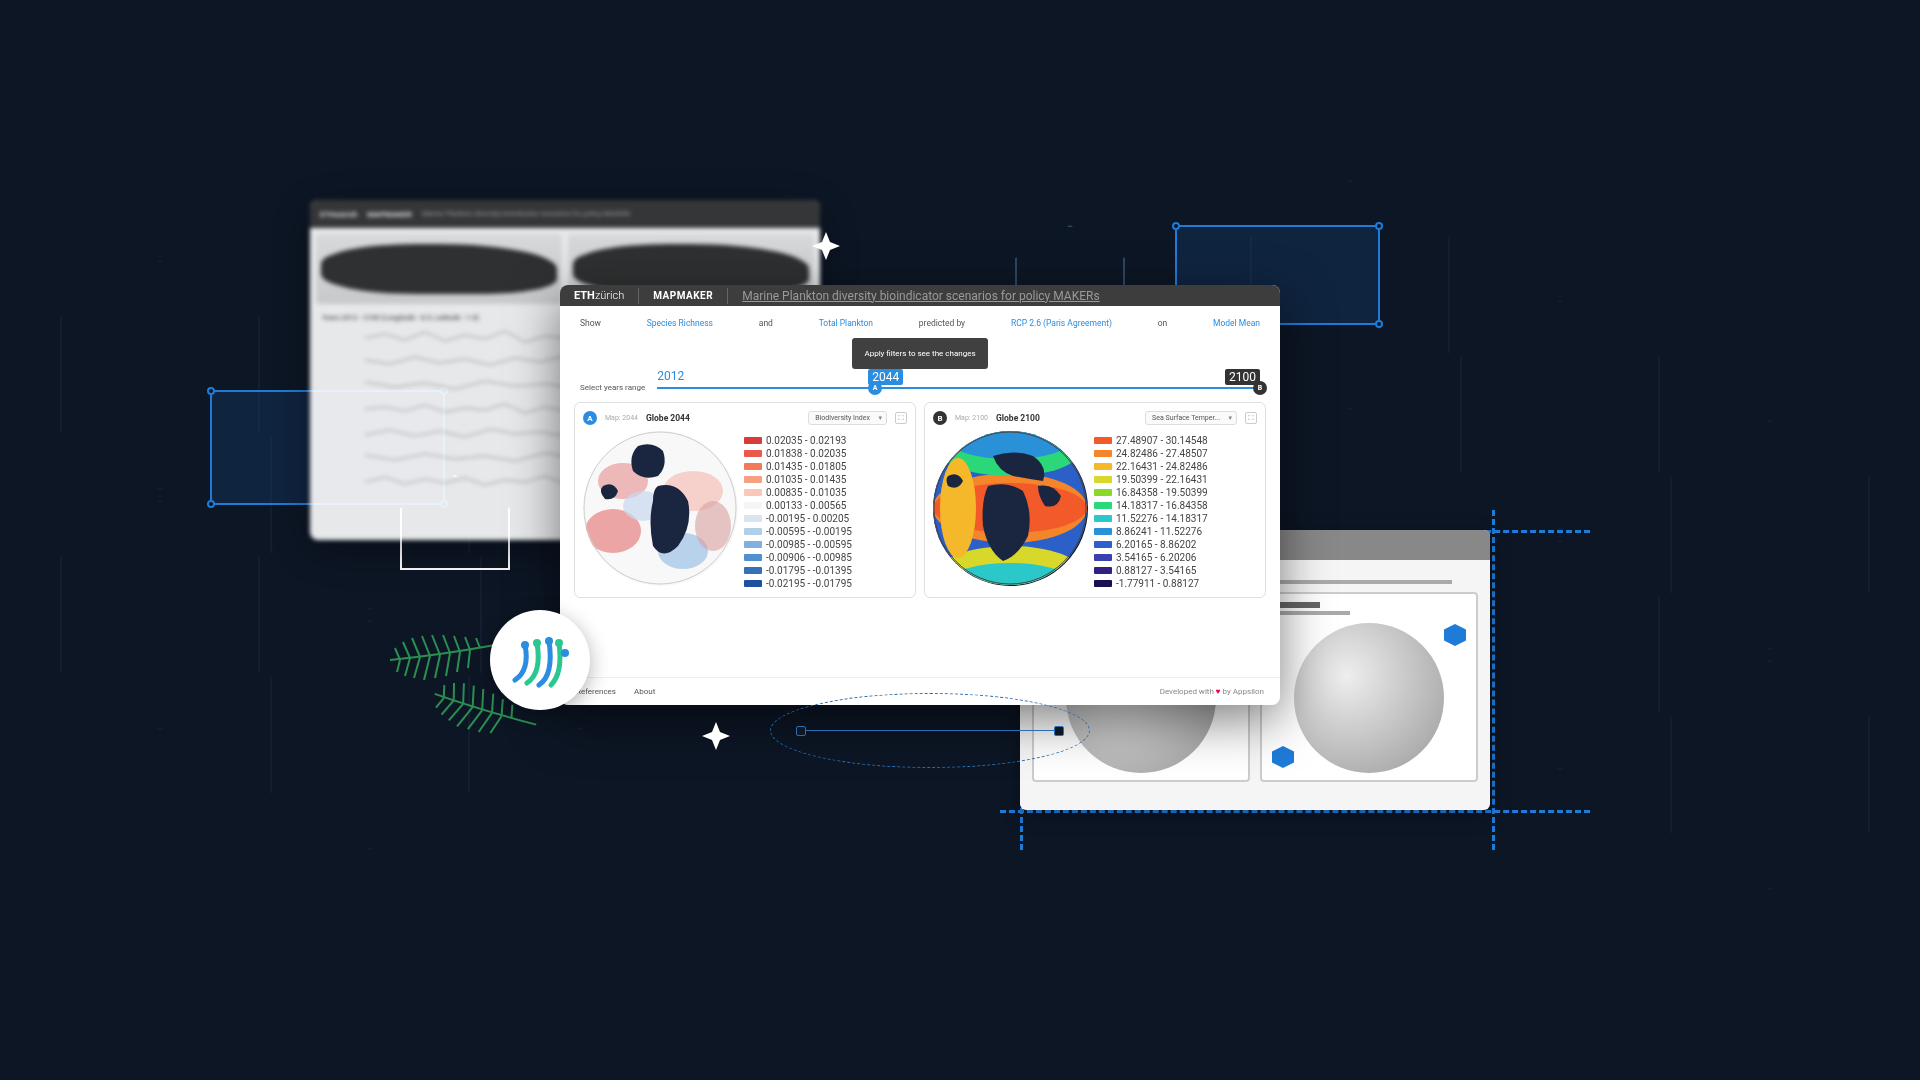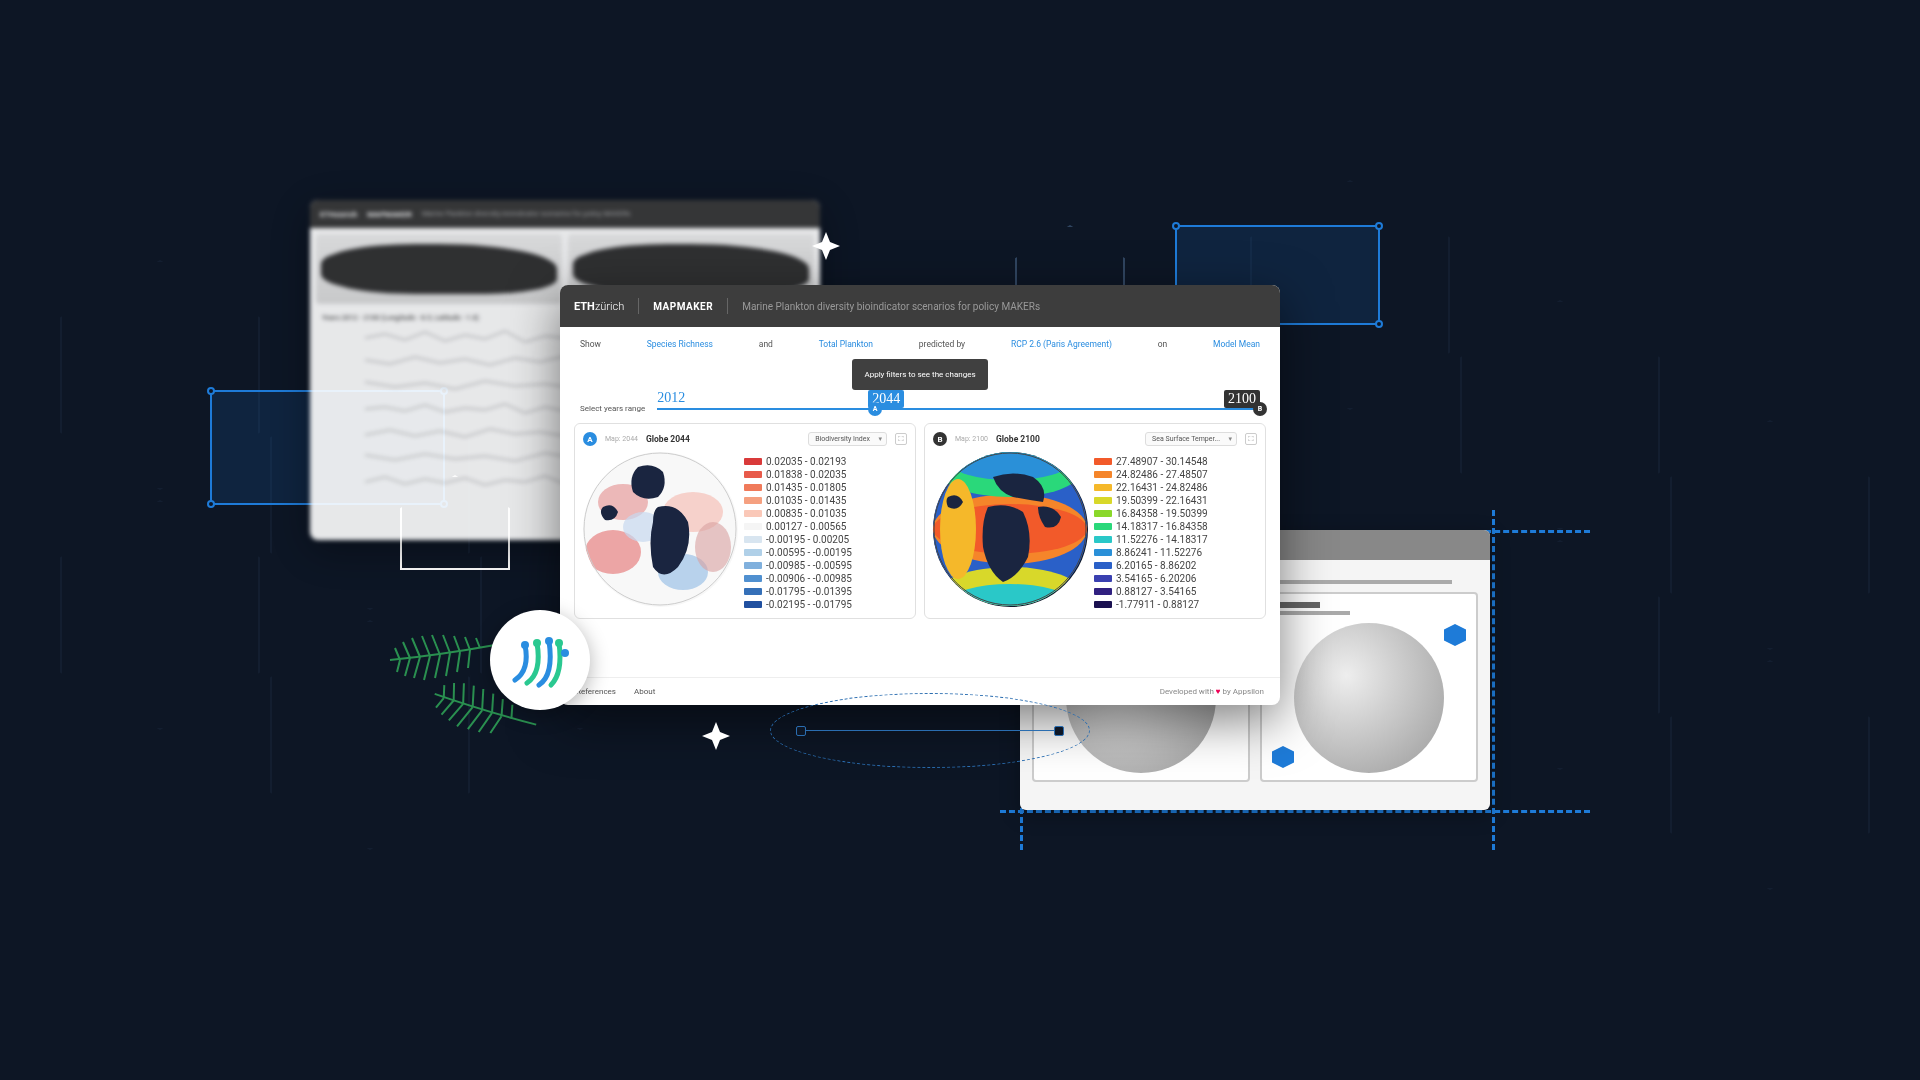--- a/index.html
+++ b/index.html
@@ -40,37 +40,37 @@
 .wire-bar2 { height:4px; background:#aaa; margin:0 12px 8px; width:420px; }
 .wire-panels { display:flex; gap:10px; padding:0 12px; }
 .wire-panel { flex:1; background:#fff; border:2px solid #ccc; border-radius:4px; height:190px; position:relative; padding:8px; }
 .wire-panel .t1{height:6px;width:50px;background:#666;margin-bottom:3px;}
 .wire-panel .t2{height:4px;width:80px;background:#aaa;margin-bottom:8px;}
 .wire-circle { width:150px;height:150px;border-radius:50%;background:radial-gradient(circle at 35% 35%,#eee,#999);margin:0 auto; }
 .wire-hex { position:absolute; width:22px;height:22px;background:#1e7bd8;clip-path:polygon(50% 0%,100% 25%,100% 75%,50% 100%,0% 75%,0% 25%); }
 
 
 .main-window { position:absolute; left:560px; top:285px; width:720px; height:420px; background:#fff; border-radius:8px; box-shadow:0 15px 50px rgba(0,0,0,0.5); overflow:hidden; }
-.main-header { background:#3d3d3d; height:42px; display:flex; align-items:center; padding:8px 14px; gap:14px; }
+.main-header { background:#3d3d3d; height:21px; display:flex; align-items:center; padding:8px 14px; gap:14px; }
 .logo { color:#fff; font-size:11px; font-weight:700; }
 .logo .thin { font-weight:300; }
 .vdiv { width:1px;height:16px;background:#666; }
 .app-name { color:#fff; font-size:10px; font-weight:700; letter-spacing:0.5px; }
-.app-sub { color:#999; font-size:10px; }
+.app-sub { color:#999; font-size:12px;text-decoration:underline; }
 
 .filter-row { display:flex; justify-content:space-between; align-items:center; gap:6px; padding:12px 20px 6px; font-size:8.5px; color:#555; }
 .filter-row .lk { color:#2a8de0; }
 .apply-btn { display:block; margin:4px auto 10px; background:#404040; color:#fff; border:none; padding:11px 12px; font-size:8px; border-radius:3px; cursor:pointer; }
 
 .slider-row { display:flex; align-items:center; padding:4px 20px 10px; gap:12px; font-size:8px; color:#555; }
 .slider-track { flex:1; height:2px; background:#ddd; position:relative; border-radius:2px; }
 .slider-fill { position:absolute; left:0; right:0; height:2px; background:#2a8de0; }
 .slider-a { position:absolute; top:-6px; width:14px;height:14px;background:#2a8de0;border-radius:50%;display:flex;align-items:center;justify-content:center;color:#fff;font-size:7px;font-weight:700; }
 .slider-b { position:absolute; top:-6px; right:-7px; width:14px;height:14px;background:#333;border-radius:50%;display:flex;align-items:center;justify-content:center;color:#fff;font-size:7px;font-weight:700; }
-.slider-lbl { position:absolute; top:-18px; font-size:14px; color:#2a8de0;font-family:Liberation Serif, serif; }
+.slider-lbl { position:absolute; top:-18px; font-size:12px; color:#2a8de0; }
 .slider-lbl.end { right:0; background:#333; color:#fff; padding:1px 4px; border-radius:2px;margin-left:46px; }
 .slider-lbl.mid { background:#2a8de0; color:#fff; padding:1px 4px; border-radius:2px; }
 
 .panels { display:flex; gap:8px; padding:0 14px; }
 .panel { flex:1; border:1px solid #e0e0e0; border-radius:6px; padding:8px; position:relative; }
 .panel-head { display:flex; align-items:center; gap:8px; margin-bottom:6px; }
 .badge-a { width:14px;height:14px;border-radius:50%;background:#2a8de0;color:#fff;font-size:8px;font-weight:700;display:flex;align-items:center;justify-content:center; }
 .badge-b { width:14px;height:14px;border-radius:50%;background:#333;color:#fff;font-size:8px;font-weight:700;display:flex;align-items:center;justify-content:center; }
 .crumb { font-size:7px; color:#aaa; }
 .ptitle { font-size:8.5px; font-weight:700; color:#333; }
@@ -293,21 +293,21 @@
             <div class="lg-row">
               <div class="lg-sw" style="background: rgb(245, 160, 128);"></div>
               <span>0.01035 - 0.01435</span>
             </div>
             <div class="lg-row">
               <div class="lg-sw" style="background: rgb(250, 200, 184);"></div>
               <span>0.00835 - 0.01035</span>
             </div>
             <div class="lg-row">
               <div class="lg-sw" style="background: rgb(245, 245, 245);"></div>
-              <span>0.00127 - 0.00565</span>
+              <span>0.00133 - 0.00565</span>
             </div>
             <div class="lg-row">
               <div class="lg-sw" style="background: rgb(216, 229, 240);"></div>
               <span>-0.00195 - 0.00205</span>
             </div>
             <div class="lg-row">
               <div class="lg-sw" style="background: rgb(176, 208, 232);"></div>
               <span>-0.00595 - -0.00195</span>
             </div>
             <div class="lg-row">

